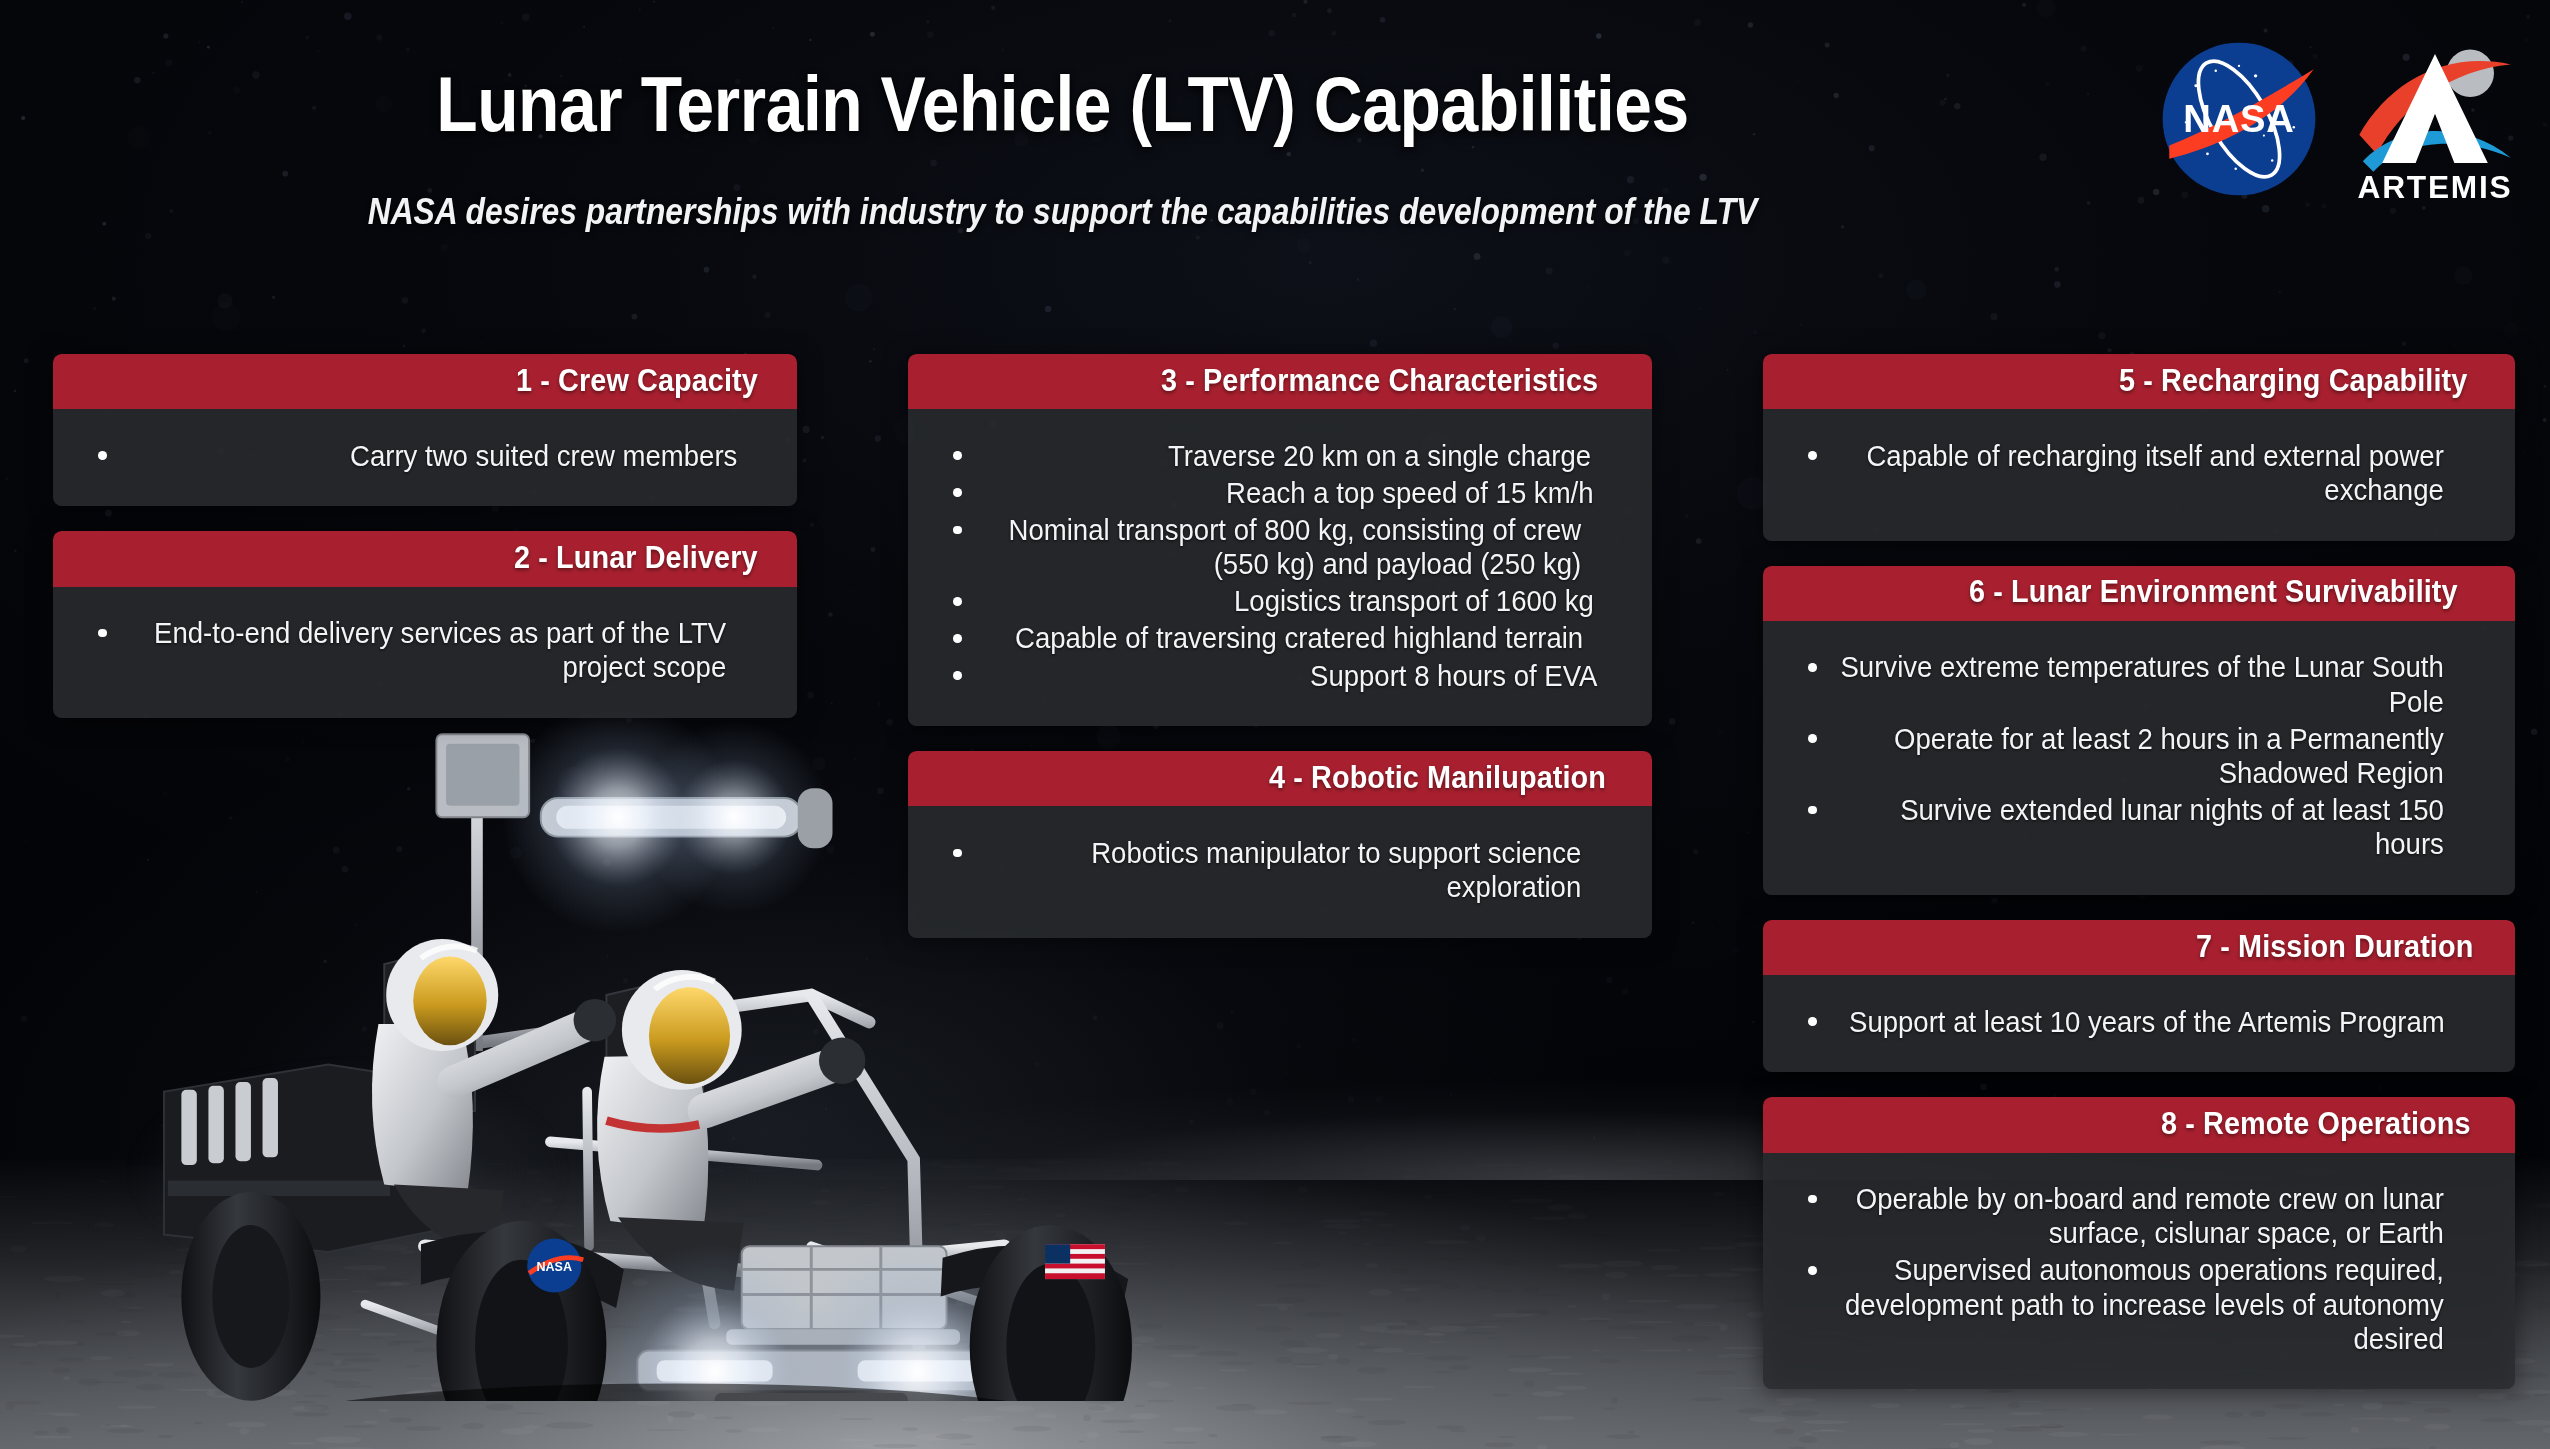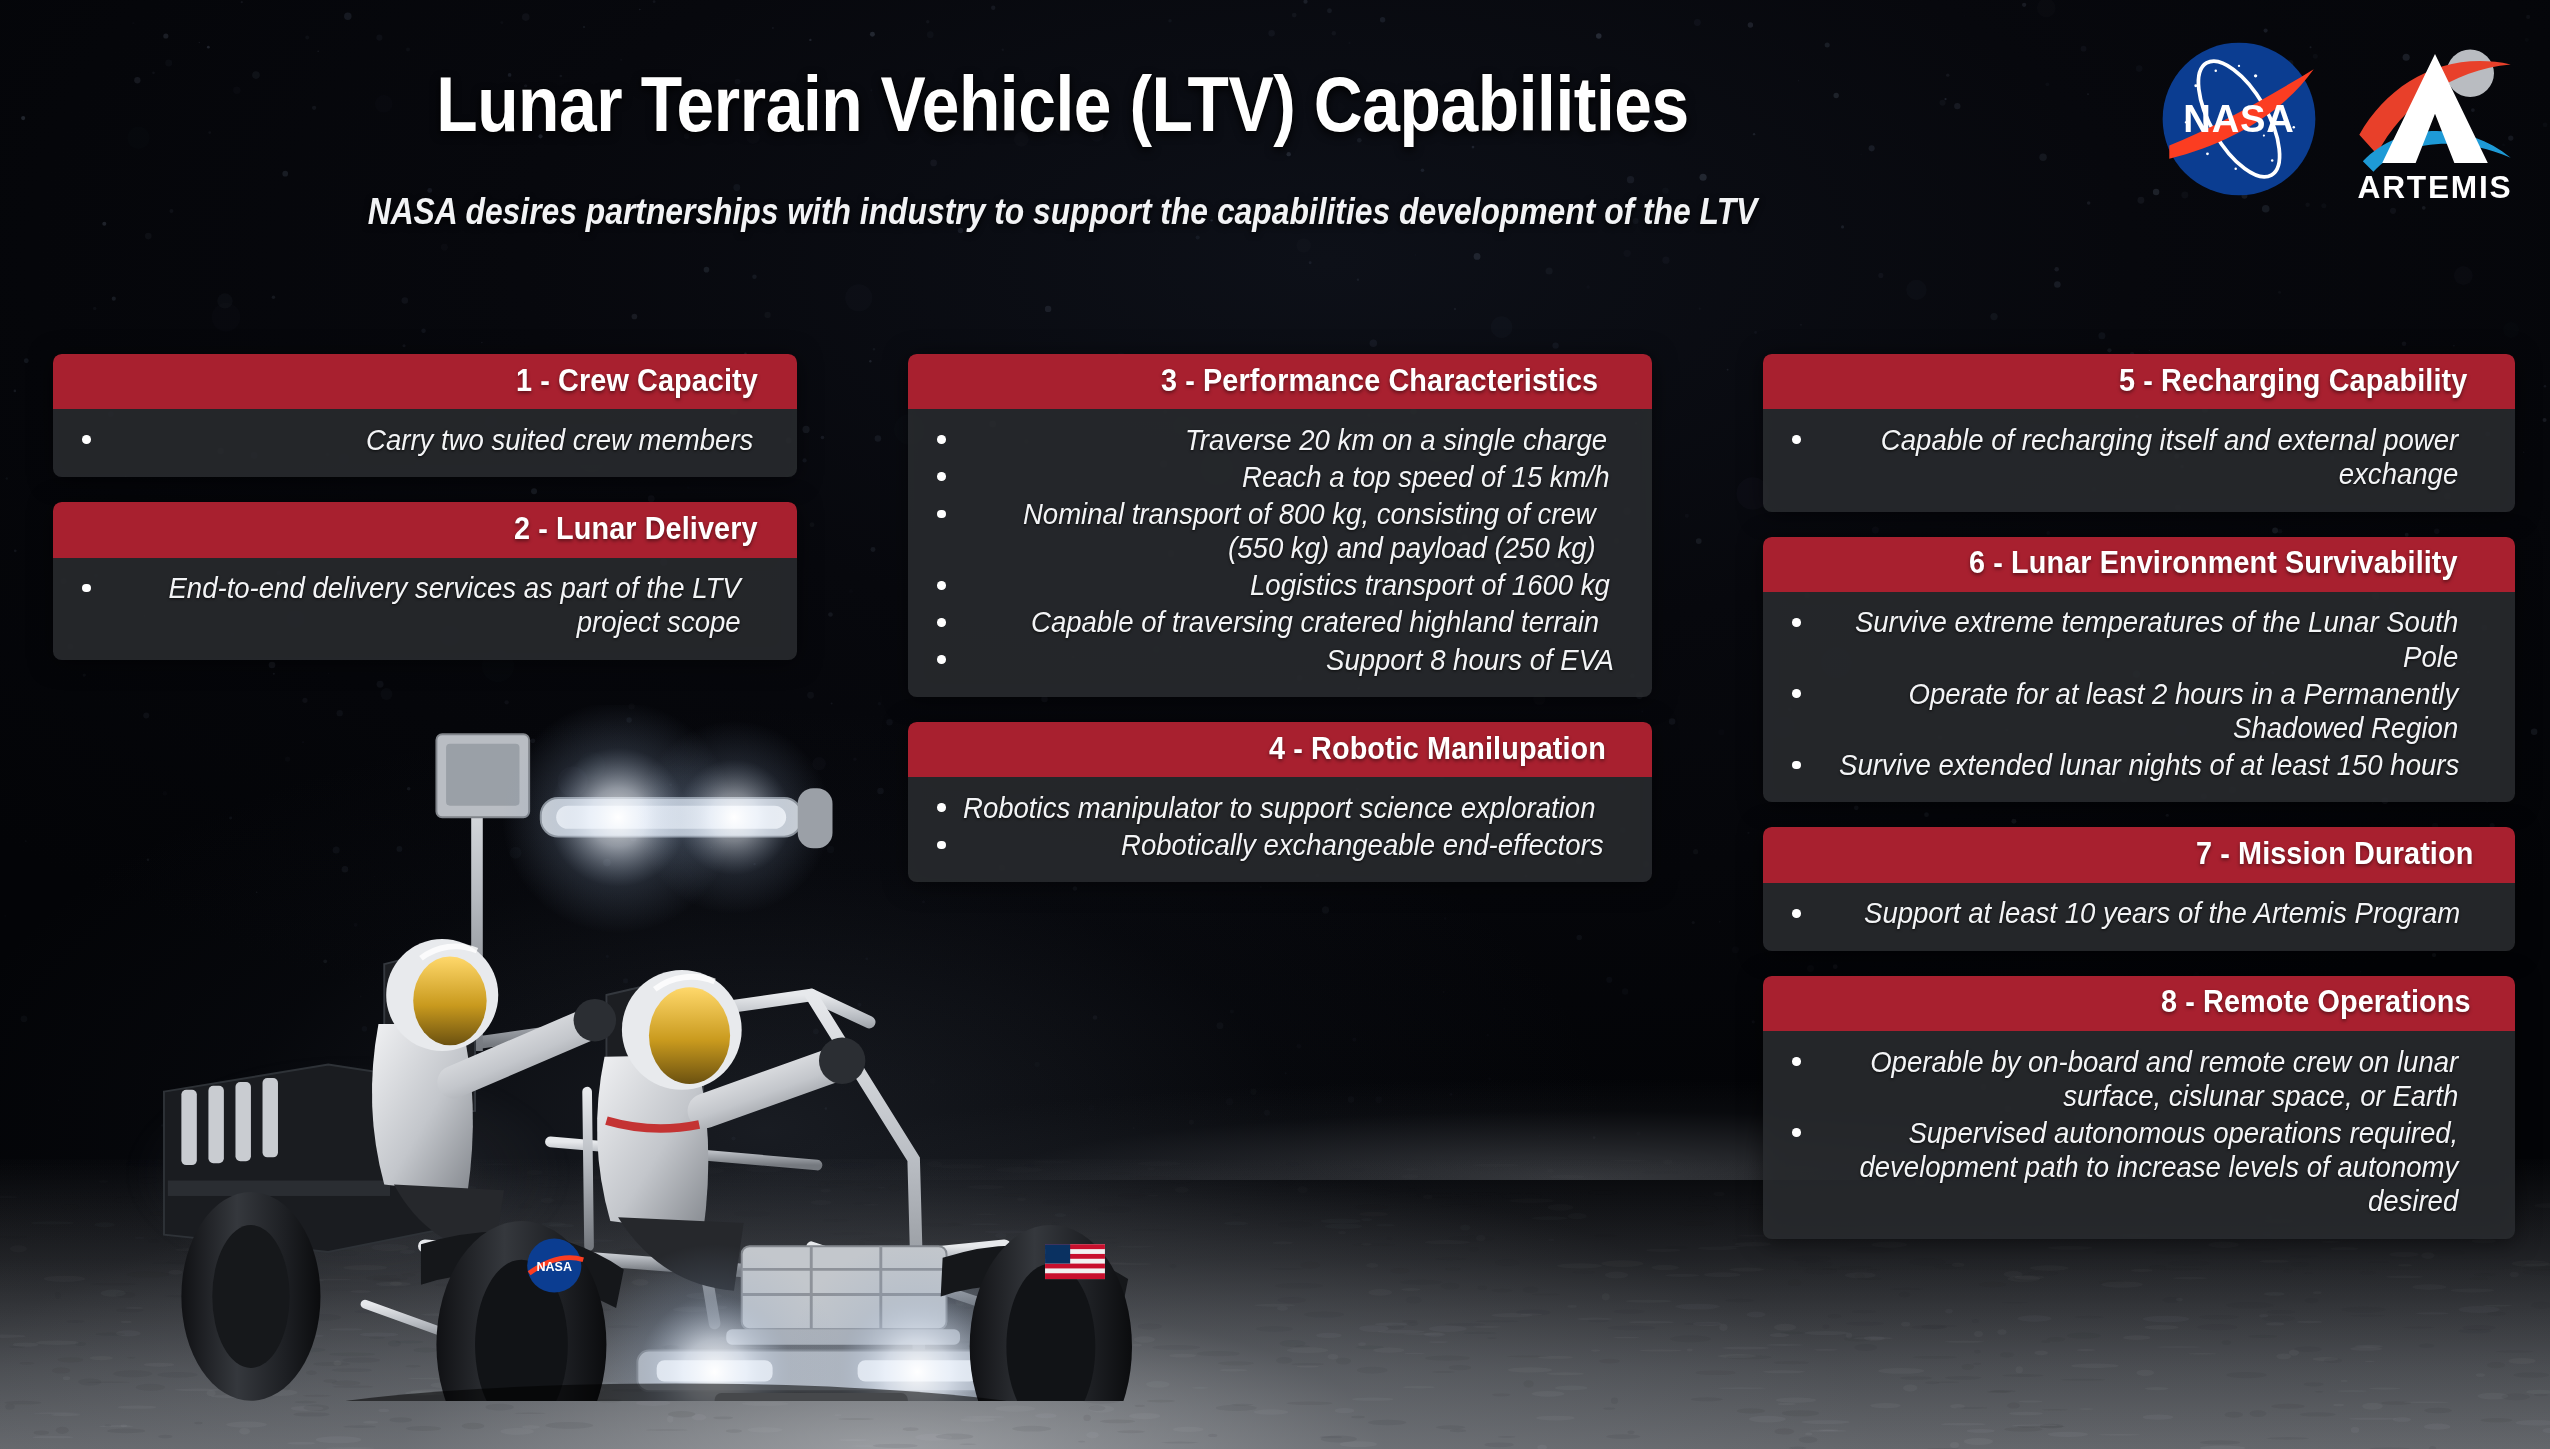--- a/index.html
+++ b/index.html
@@ -90,21 +90,21 @@
     letter-spacing: 0.1px;
     transform-origin: left center;
     text-shadow: 0 1.9px 3.9px rgba(0,0,0,.45);
   }
   .card-head > span { display: inline-block; transform: scaleX(.93); transform-origin: left center; white-space: nowrap; }
   .card-body {
     background: rgba(42,44,48,.86);
     border-radius: 0 0 8.7px 8.7px;
     padding: 13.5px 23px 17.4px 25px;
   }
-  .bullets { list-style: none; margin: 0; padding: 0; font-style: italic; }
+  .bullets { list-style: none; margin: 16px; padding: 0; }
   .bullets li {
     position: relative;
     color: #f3f4f6;
     font-size: 29px;
     line-height: 1.18;
     padding-left: 29px;
     margin-bottom: 2.9px;
     text-shadow: 0 1px 2.9px rgba(0,0,0,.75);
   }
   .bullets li > span { display: inline-block; transform: scaleX(.95); transform-origin: left top; }
@@ -1813,21 +1813,20 @@
             <li><span>Capable of traversing cratered highland terrain</span></li>
             <li><span>Support 8 hours of EVA</span></li>
           </ul>
         </div>
       </div>
       <div class="card">
         <div class="card-head"><span>4 - Robotic Manilupation</span></div>
         <div class="card-body">
           <ul class="bullets">
             <li><span>Robotics manipulator to support science exploration</span></li>
-            <li><span>Robotically exchangeable end-effectors</span></li>
           </ul>
         </div>
       </div>
     </div>
   <div class="col col-3">
       <div class="card">
         <div class="card-head"><span>5 - Recharging Capability</span></div>
         <div class="card-body">
           <ul class="bullets">
             <li><span>Capable of recharging itself and external power exchange</span></li>

